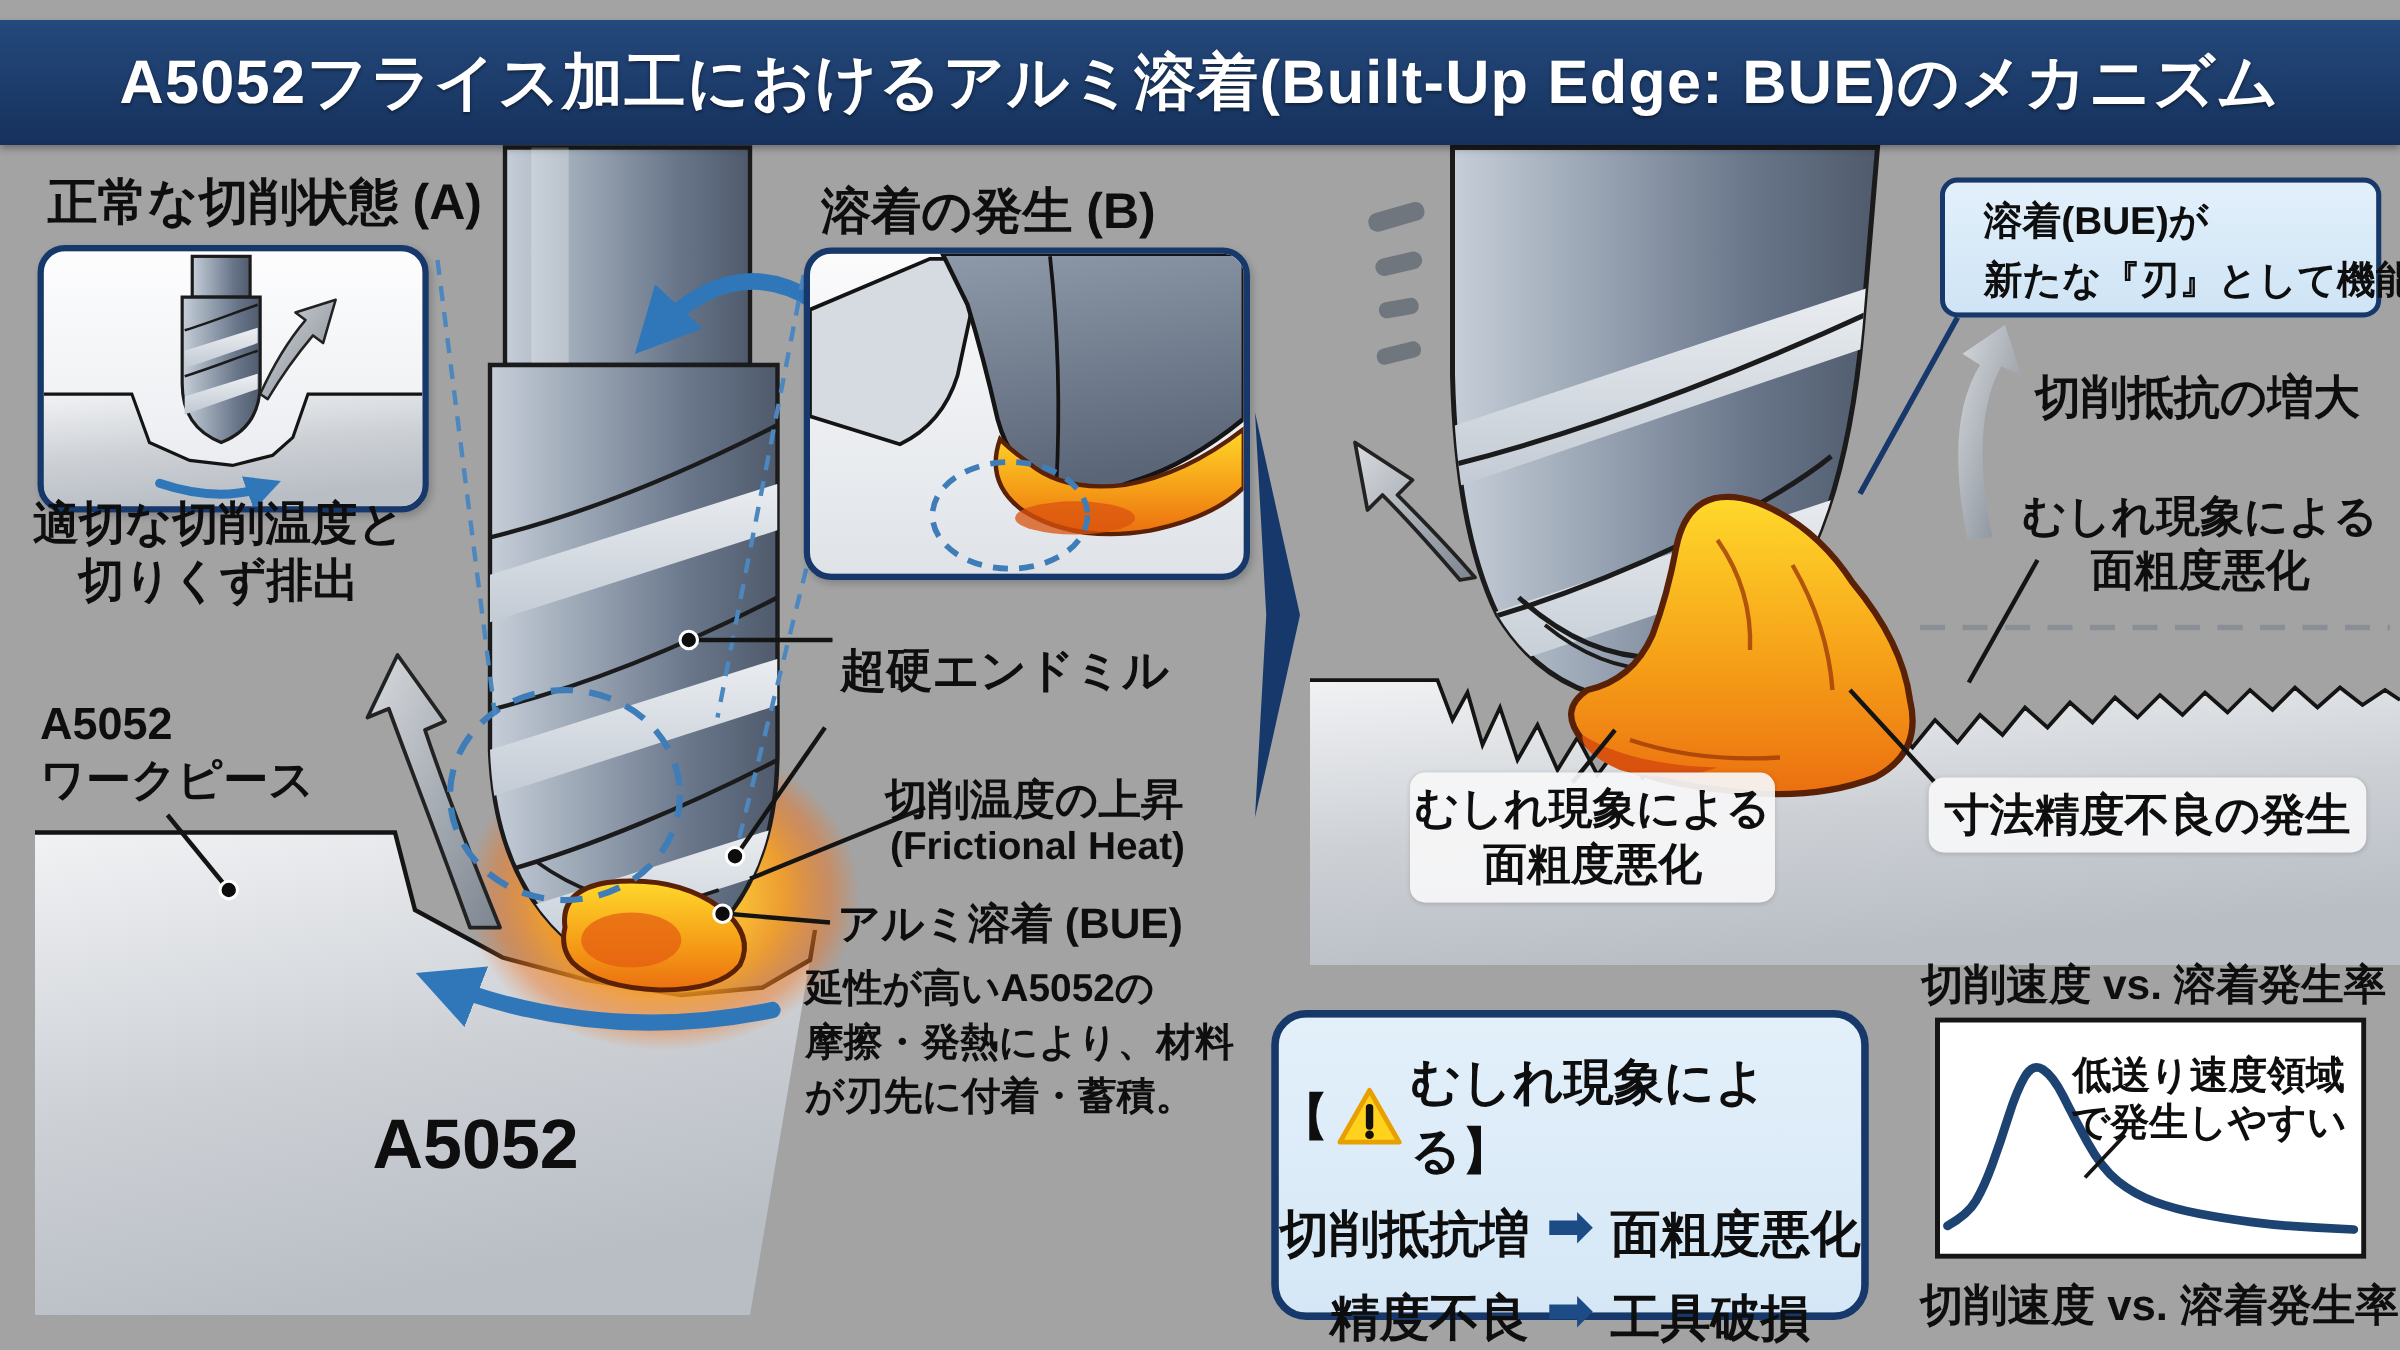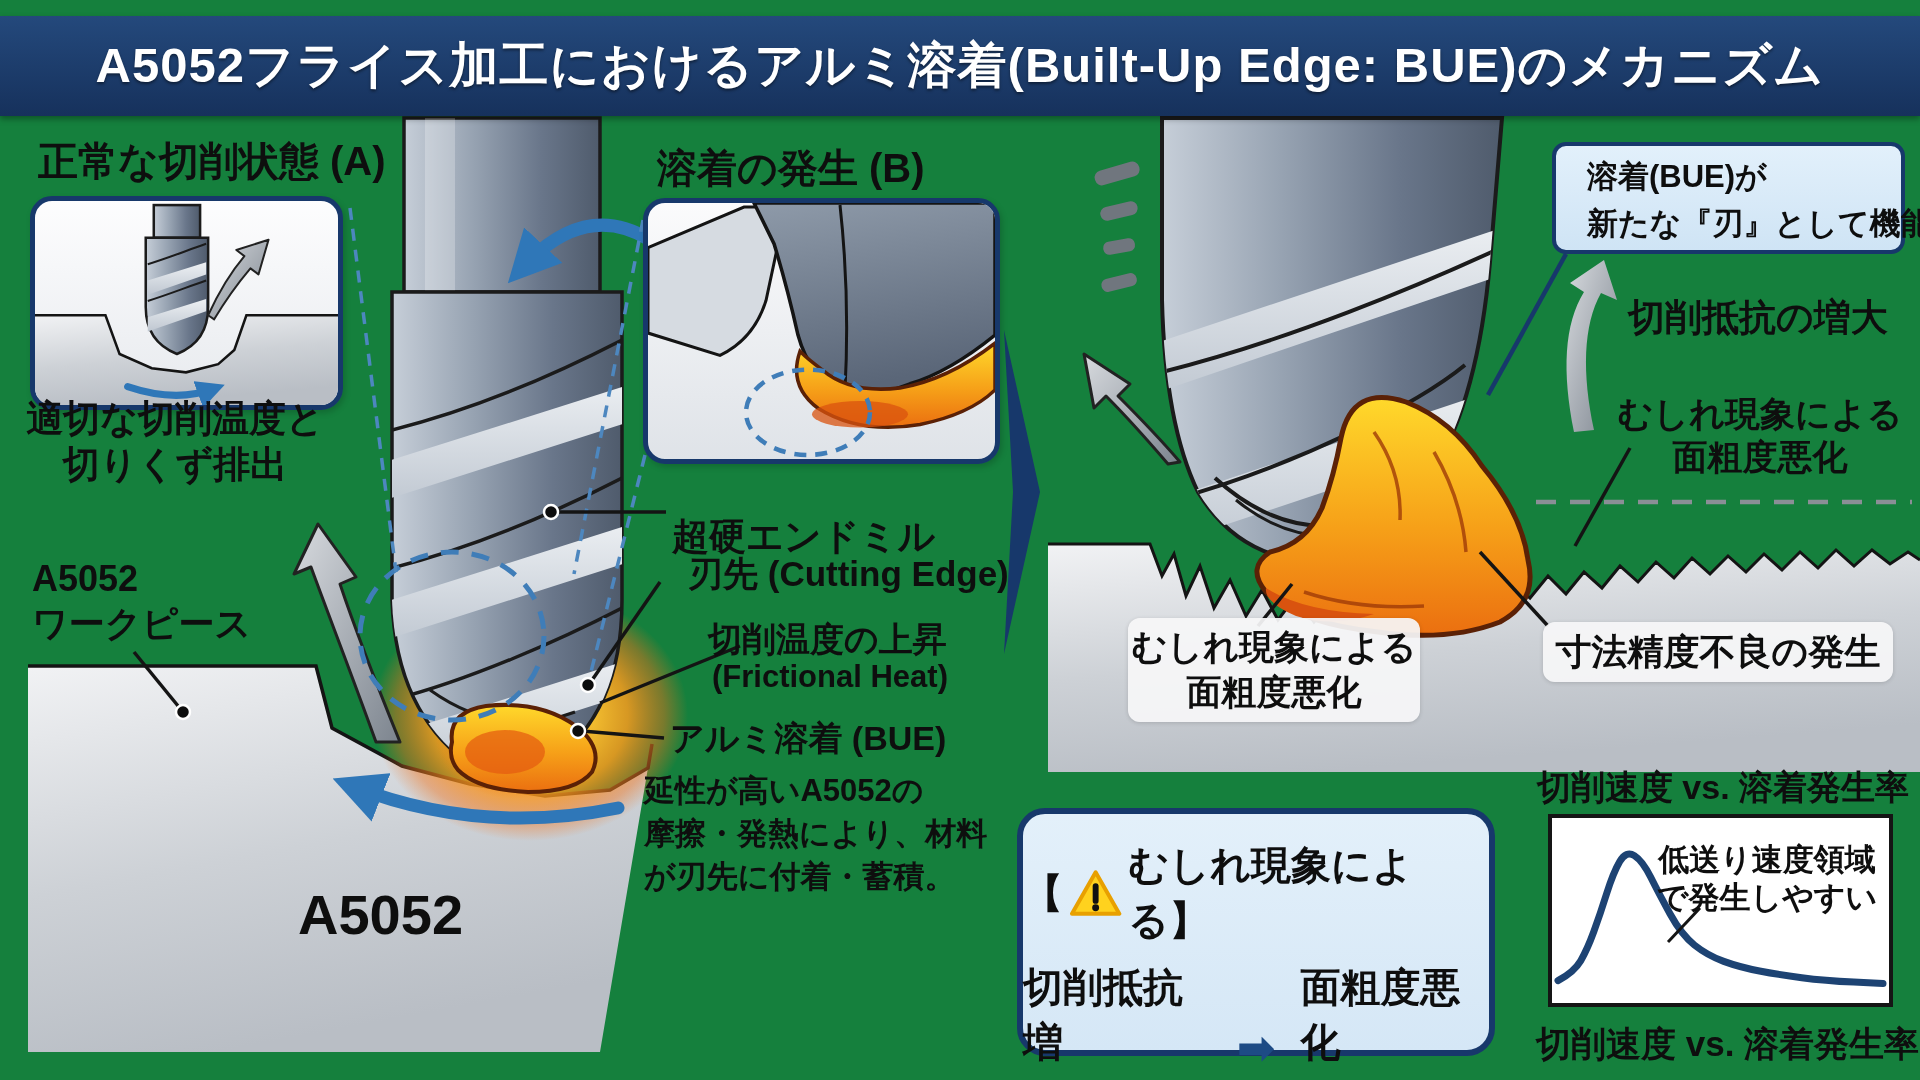--- a/index.html
+++ b/index.html
@@ -1,18 +1,18 @@
 <!DOCTYPE html>
 <html><head>
 <meta charset="utf-8">
 <style>
   *{margin:0;padding:0;box-sizing:border-box}
   html,body{width:1920px;height:1080px;background:#fff;overflow:hidden;
     font-family:"Liberation Sans",sans-serif}
-  .canvas{position:relative;width:1920px;height:1080px;background:#15803d}
+  .canvas{position:relative;width:1920px;height:1080px;background:#a3a3a3}
   .title-bar{position:absolute;left:0;top:16px;width:1920px;height:100px;z-index:4;
     background:linear-gradient(180deg,#24497c 0%,#16315c 100%);
     display:flex;align-items:center;justify-content:center;
     box-shadow:0 3px 6px rgba(0,0,0,.35)}
   .title-bar span{color:#fff;font-size:49px;font-weight:700;letter-spacing:1px;
     text-shadow:0 2px 3px rgba(0,0,0,.45);white-space:nowrap}
   svg.scene{position:absolute;left:0;top:0;z-index:1}
   .lbl{position:absolute;font-weight:700;color:#0e0e0e;white-space:nowrap;z-index:3}
   .ctr{text-align:center}
   .inset-box{position:absolute;border:5px solid #17386b;border-radius:22px;
@@ -23,21 +23,21 @@
     border-radius:14px;padding:8px 31px;font-weight:700;color:#0e0e0e;
     font-size:31px;line-height:1.5;white-space:nowrap}
   .softbox{position:absolute;background:rgba(246,246,248,.93);border-radius:12px;z-index:3;
     display:flex;flex-direction:column;justify-content:center;align-items:center;
     font-weight:700;color:#0e0e0e;box-shadow:0 1px 4px rgba(0,0,0,.15)}
   .warnbox{position:absolute;left:1017px;top:808px;width:478px;height:248px;z-index:3;
     background:linear-gradient(180deg,#e3f0fa,#d5e7f6);border:6px solid #17386b;
     border-radius:28px;display:flex;flex-direction:column;align-items:center;
     font-weight:700;color:#0e0e0e}
   .warn-head{display:flex;align-items:center;gap:6px;margin-top:24px;font-size:40px;font-weight:700}
-  .warn-row{display:flex;align-items:flex-end;gap:26px;margin-top:12px;font-size:40px;font-weight:700}
+  .warn-row{display:flex;align-items:flex-start;gap:14px;margin-top:12px;font-size:40px;font-weight:700}
   .warrow{color:#1d4b85;font-size:44px;line-height:1;font-weight:700}
   .chart-box{position:absolute;left:1548px;top:814px;width:345px;height:193px;
     border:4px solid #151515;background:#fff;z-index:2}
   .ann{z-index:4;font-size:31px;line-height:1.24}
 </style>
 </head>
 <body>
 
 <div class="canvas">
 
@@ -240,21 +240,20 @@
       <path d="M0,44 L96,4 L138,4 L118,96 Q106,134 72,150 L0,128 Z" fill="#d6dbe1" stroke="#141414" stroke-width="3"></path>
       <path d="M106,0 L347,0 L347,130 Q302,166 262,178 Q226,192 198,186 Q162,174 150,130 Q139,82 126,40 Z" fill="url(#toolGV)" stroke="#141414" stroke-width="3.5"></path>
       <path d="M192,2 Q202,92 197,184" fill="none" stroke="#141414" stroke-width="3"></path>
       <path d="M152,146 Q140,180 170,202 Q212,228 272,218 Q322,208 347,184 L347,138 Q300,174 252,182 Q202,188 174,164 Q160,154 152,146 Z" fill="url(#bueG)" stroke="#5b2106" stroke-width="3.5"></path>
       <ellipse cx="212" cy="208" rx="48" ry="13" fill="#d9530f" opacity="0.75"></ellipse>
       <ellipse cx="160" cy="206" rx="62" ry="42" fill="none" stroke="#3f7db8" stroke-width="4.5" stroke-dasharray="12 9"></ellipse>
     </svg>
   </div>
 
   <div class="lbl" style="left:672px;top:512px;font-size:37px">超硬エンドミル</div>
-  <div class="lbl" style="left:688px;top:551px;font-size:35px">刃先 (Cutting Edge)</div>
   <div class="lbl" style="left:708px;top:617px;font-size:34px">切削温度の上昇</div>
   <div class="lbl" style="left:712px;top:659px;font-size:31px">(Frictional Heat)</div>
   <div class="lbl" style="left:670px;top:716px;font-size:34px">アルミ溶着 (BUE)</div>
 
   <div class="lbl" style="left:644px;top:770px;font-size:31px;line-height:1.38">
     <div>延性が高いA5052の</div>
     <div>摩擦・発熱により、材料</div>
     <div>が刃先に付着・蓄積。</div>
   </div>
 

